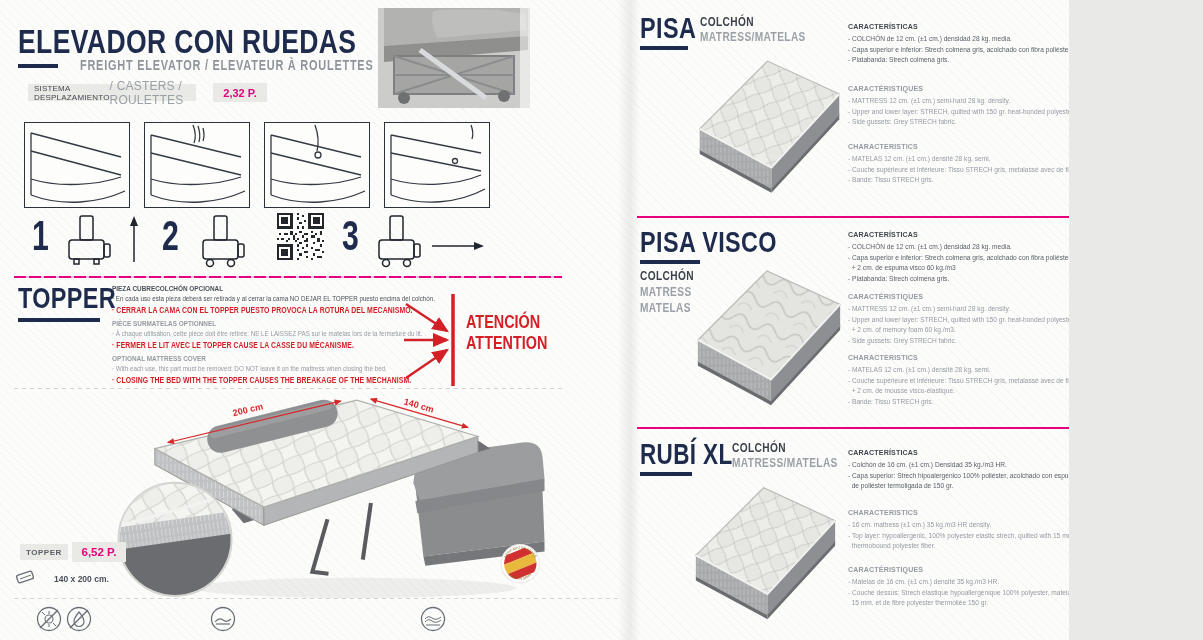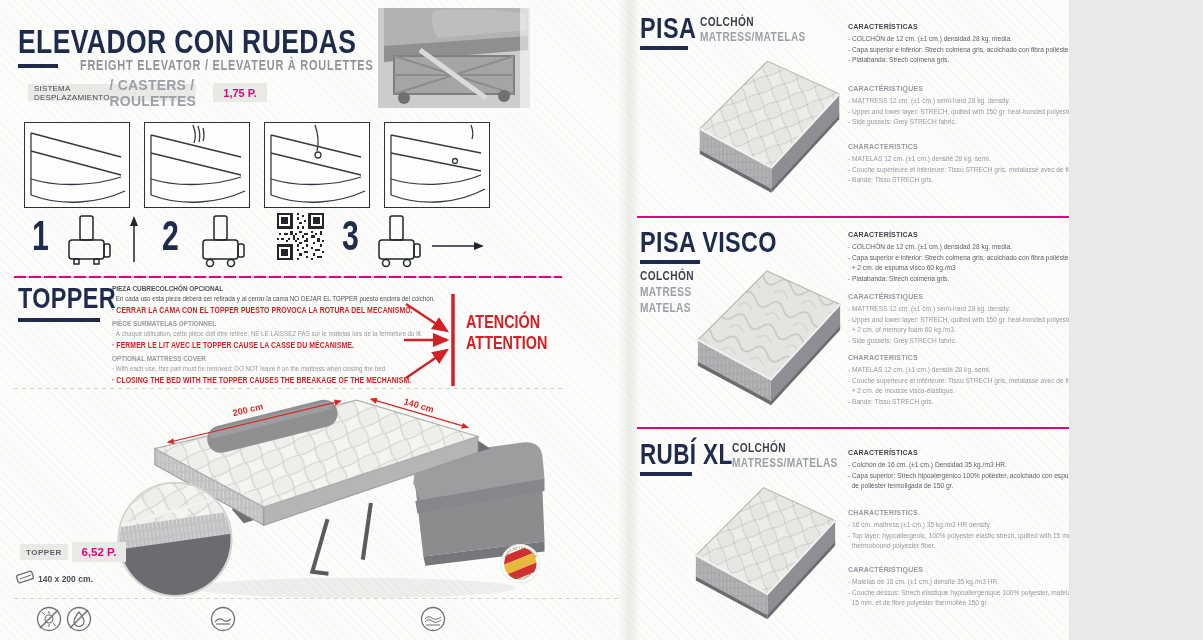--- a/index.html
+++ b/index.html
@@ -8,21 +8,21 @@
   #page{position:relative;width:1069px;height:640px;background:#fcfcfa;overflow:hidden}
   #page::before{content:"";position:absolute;inset:0;pointer-events:none;
     background:repeating-linear-gradient(45deg,rgba(110,110,105,.045) 0 1px,transparent 1px 6px)}
   .abs{position:absolute}
   .condensed{transform:scaleX(.78);transform-origin:left top;white-space:nowrap}
   .big-title{font-weight:bold;color:#1e2b4d;letter-spacing:.5px;line-height:1.05}
   .underbar{position:absolute;background:#1e2b4d;height:4px}
   .page-sub{color:#8f949c;font-weight:bold;letter-spacing:1px}
   .graybox{background:#e9e9e5;display:flex;align-items:center;padding:0 6px}
   .sysbar-es{font-size:8px;font-weight:normal;color:#43484f;letter-spacing:.2px}
-  .sysbar-rest{font-size:14px;font-weight:bold;color:#9aa0a7;letter-spacing:.2px}
+  .sysbar-rest{font-size:12px;font-weight:normal;color:#9aa0a7;letter-spacing:.2px}
   .price{color:#e5007d;font-weight:bold}
   .step-num{font-weight:bold;color:#1e2b4d;font-size:42px;transform:scaleX(.72);transform-origin:left top}
   .panel{position:absolute;border:1.6px solid #2c323a;background:#fdfdfb}
   .pinkline{background:#e5007d;height:2px}
   .pinkdash{height:2px;background:repeating-linear-gradient(90deg,#e5007d 0 12px,rgba(229,0,125,.25) 12px 15px)}
   .graydash{height:1px;background:repeating-linear-gradient(90deg,#d3d3cf 0 4px,transparent 4px 8px)}
   .topper-group{transform:scaleX(.8);transform-origin:left top;white-space:nowrap}
   .topper-h{font-size:8px;font-weight:bold;line-height:11px}
   .topper-body{font-size:7.8px;line-height:10.5px}
   .topper-warn{font-size:8.6px;font-weight:bold;color:#d32027;line-height:11.5px;letter-spacing:.1px}
@@ -48,21 +48,21 @@
 
   <div class="abs big-title condensed" style="left:18px;top:24px;font-size:34px">ELEVADOR CON RUEDAS</div>
   <div class="underbar" style="left:18px;top:64px;width:40px"></div>
   <div class="abs page-sub condensed" style="left:80px;top:57px;font-size:14px">FREIGHT ELEVATOR / ELEVATEUR À ROULETTES</div>
 
   <div class="abs graybox" style="left:28px;top:84px;width:168px;height:17px">
     <span class="sysbar-es">SISTEMA DESPLAZAMIENTO</span>
       <span class="sysbar-rest"> / CASTERS / ROULETTES</span>
   </div>
   <div class="abs graybox" style="left:213px;top:83px;width:54px;height:19px;justify-content:center">
-    <span class="price" style="font-size:11px">1,75 P.</span>
+    <span class="price" style="font-size:11px">2,32 P.</span>
   </div>
 
   <svg class="abs" style="left:378px;top:8px" width="152" height="100" viewBox="0 0 152 100">
     <rect width="152" height="100" fill="#cccccb"></rect>
     <path d="M6,0 L6,38 Q40,52 82,44 L150,28 L150,0 Z" fill="#b2b2b0"></path>
     <path d="M55,4 Q60,0 120,2 L148,6 L148,22 L60,30 Q52,18 55,4Z" fill="#bebebc"></path>
     <polygon points="6,38 150,28 150,42 6,54" fill="#8f8f8d"></polygon>
     <rect x="16" y="48" width="120" height="38" fill="#a5a5a3" stroke="#7e7f81" stroke-width="2"></rect>
     <line x1="16" y1="48" x2="136" y2="86" stroke="#8b8c8e" stroke-width="2"></line>
     <line x1="16" y1="86" x2="136" y2="48" stroke="#8b8c8e" stroke-width="2"></line>
@@ -348,21 +348,21 @@
     <span class="sizebox-label">TOPPER</span>
   </div>
   <div class="abs graybox" style="left:72px;top:542px;width:54px;height:20px;justify-content:center">
     <span class="price" style="font-size:11.5px">6,52 P.</span>
   </div>
 
   <svg class="abs" style="left:14px;top:569px" width="22" height="18" viewBox="0 0 22 18">
     <rect x="3" y="4" width="16" height="8" rx="2" fill="none" stroke="#6a7078" stroke-width="1.4" transform="rotate(-18 11 8)"></rect>
     <line x1="6" y1="10" x2="17" y2="6" stroke="#6a7078" stroke-width="1"></line>
   </svg>
-  <div class="abs size-note" style="left:38px;top:574px">140 x 200 cm.</div>
+  <div class="abs size-note" style="left:54px;top:574px">140 x 200 cm.</div>
 
   <div class="abs graydash" style="left:14px;top:598px;width:606px"></div>
   <svg class="abs" style="left:36px;top:606px" width="26" height="26" viewBox="0 0 26 26">
     <circle cx="13" cy="13" r="11.5" fill="none" stroke="#6a7078" stroke-width="1.3"></circle>
     <circle cx="13" cy="13" r="4" fill="none" stroke="#6a7078" stroke-width="1.1"></circle>
     <g stroke="#6a7078" stroke-width="1">
       <line x1="9" y1="9" x2="6" y2="6"></line>
         <line x1="17" y1="9" x2="20" y2="6"></line>
       <line x1="9" y1="17" x2="6" y2="20"></line>
         <line x1="17" y1="17" x2="20" y2="20"></line>

